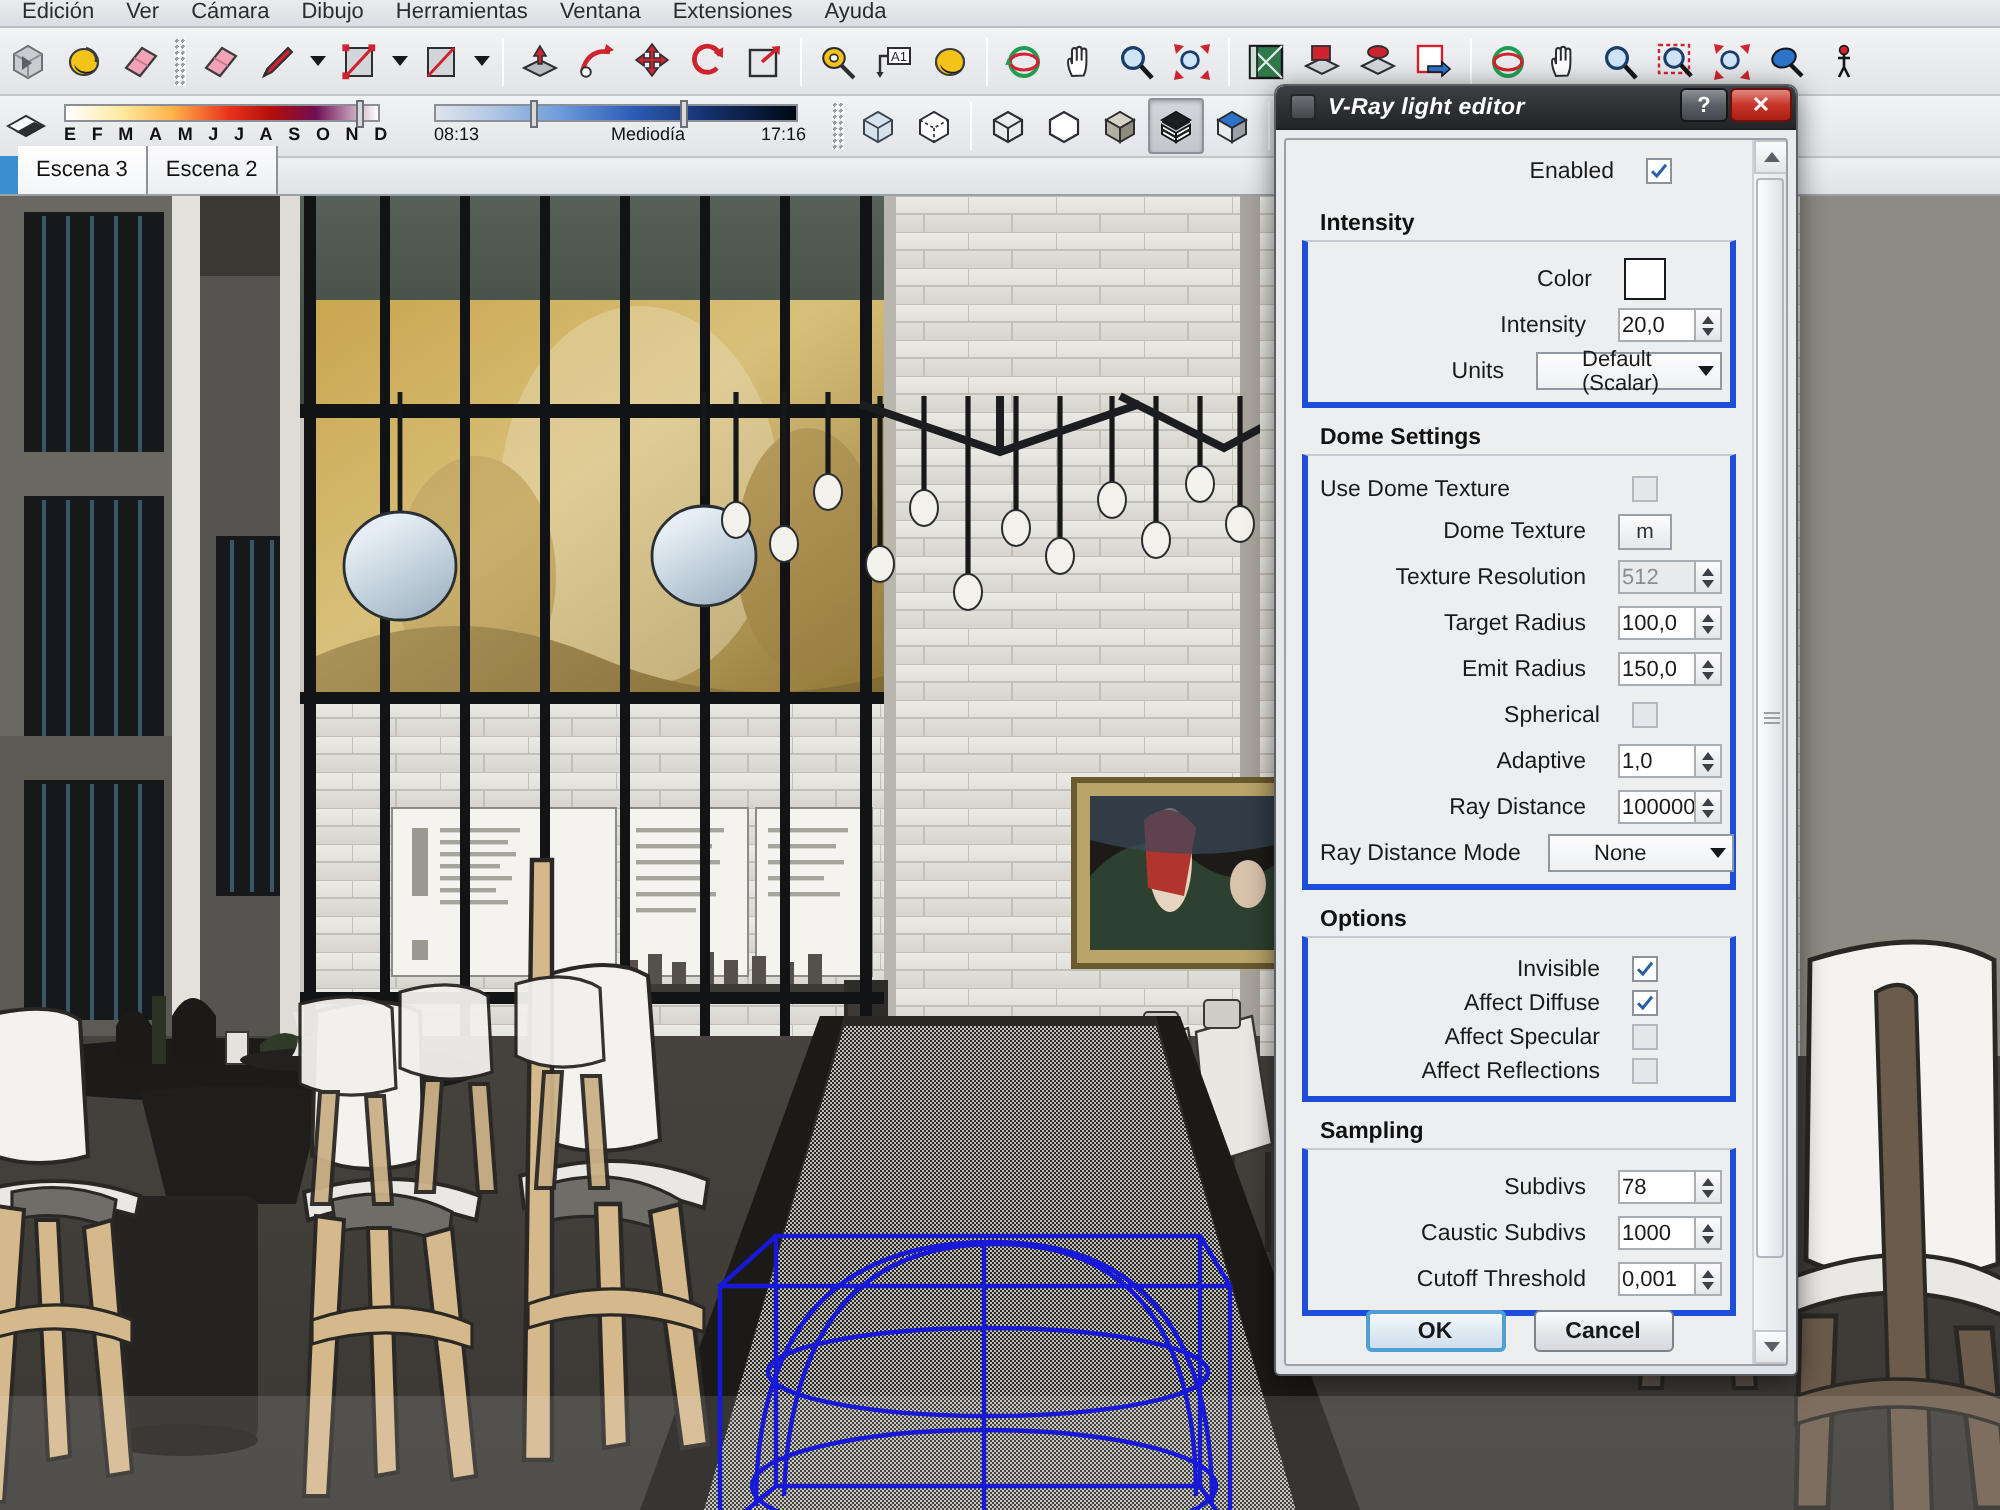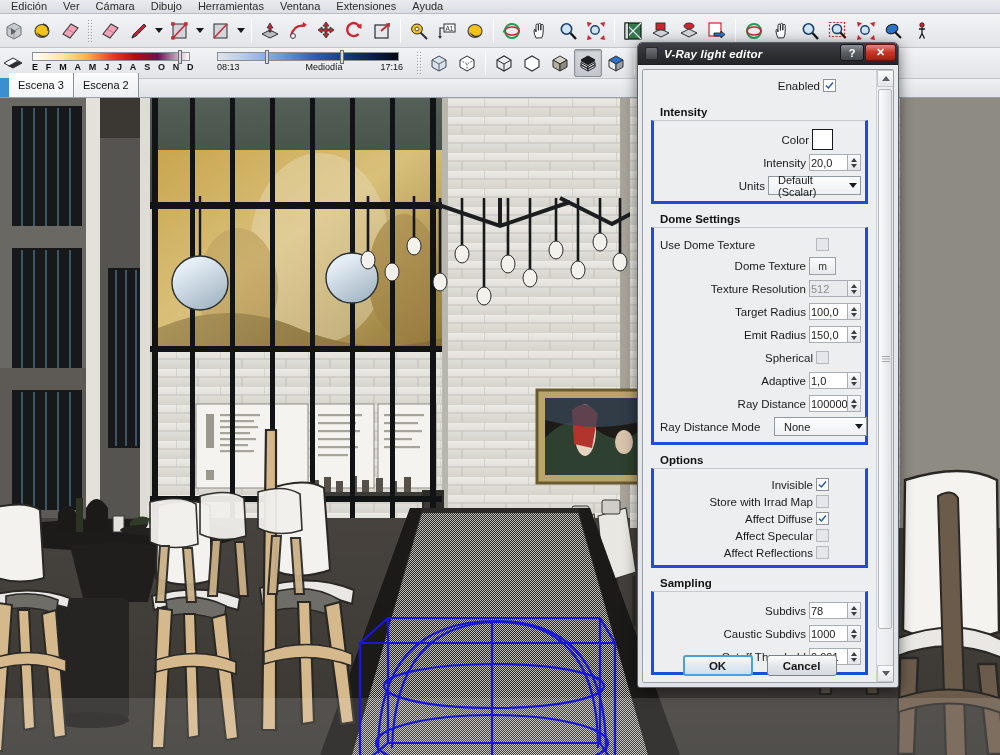--- a/index.html
+++ b/index.html
@@ -163,21 +163,21 @@
     background:linear-gradient(90deg,#fdfdfe,#dfe2e6); border:1px solid #b3b7bd; border-radius:2px;
   }
   .vsb .thumb::after{
     content:""; position:absolute; left:3px; top:50%; margin-top:-3px; width:8px; height:6px;
     background-image:linear-gradient(#9a9ea5 1px, transparent 1px);
     background-size:100% 2.5px;
   }
 
   
   .row{ height:23px; display:flex; align-items:center; }
-  .lbl{ flex:1; text-align:right; font-size:11.5px; color:#1a1a1a; padding-right:3px; white-space:nowrap; }
+  .lbl{ flex:1; text-align:right; font-size:11.5px; color:#1a1a1a; padding-right:16px; white-space:nowrap; }
   .lbl.left{ text-align:left; flex:1; padding-left:1px; }
   .fieldwrap{ width:52px; flex:none; display:flex; }
   .num{
     width:38px;height:17px; background:#fff; border:1px solid #a9adb4; border-right:none;
     font-size:11px; color:#1a1a1a; display:flex; align-items:center; padding-left:1px;
   }
   .num.dis{ background:#e8eaec; color:#8a8e94; }
   .spin{
     width:14px;height:17px;border:1px solid #a9adb4;
     background:linear-gradient(#fbfbfc,#e3e5e9);
@@ -196,21 +196,21 @@
     width:21px;height:21px;background:#ffffff;border:1.5px solid #17191c; margin-right:28px; flex:none;
   }
   .mbtn{
     width:27px;height:18px; margin-right:25px; flex:none;
     background:linear-gradient(#fcfcfd,#e6e8ec); border:1px solid #9aa0a8;
     font-size:10.5px; color:#333; display:flex;align-items:center;justify-content:center;
   }
   .combo{
     width:93px;height:19px;flex:none; margin-right:0;
     background:linear-gradient(#fdfdfe,#eef0f2); border:1px solid #9098a1;
-    display:flex;align-items:center; font-size:11px; color:#1a1a1a; padding-left:9px;
+    display:flex;align-items:center; font-size:11px; color:#1a1a1a; padding-left:22px;
     position:relative;
   }
   .combo .cv{ flex:1; }
   .combo .ca{ width:15px; display:flex; align-items:center; justify-content:center; }
   .combo .ca::after{
     content:""; width:0;height:0;border-left:4px solid transparent;border-right:4px solid transparent;
     border-top:5px solid #16181b;
   }
   
   .group{ margin-top:5px; }
@@ -1075,24 +1075,20 @@
           <div class="gbox">
             <div class="row" style="height:17px">
               <span class="lbl">Invisible</span>
               <span class="chk">
                 <svg width="9" height="9" viewBox="0 0 9 9">
                     <path d="M1 4.6 L3.4 7 L8 1.4" fill="none" stroke="#2a5fa8" stroke-width="1.5"></path>
                   </svg>
               </span>
             </div>
             <div class="row" style="height:17px">
-              <span class="lbl">Store with Irrad Map</span>
-              <span class="chk dis"></span>
-            </div>
-            <div class="row" style="height:17px">
               <span class="lbl">Affect Diffuse</span>
               <span class="chk">
                 <svg width="9" height="9" viewBox="0 0 9 9">
                     <path d="M1 4.6 L3.4 7 L8 1.4" fill="none" stroke="#2a5fa8" stroke-width="1.5"></path>
                   </svg>
               </span>
             </div>
             <div class="row" style="height:17px">
               <span class="lbl">Affect Specular</span>
               <span class="chk dis"></span>

